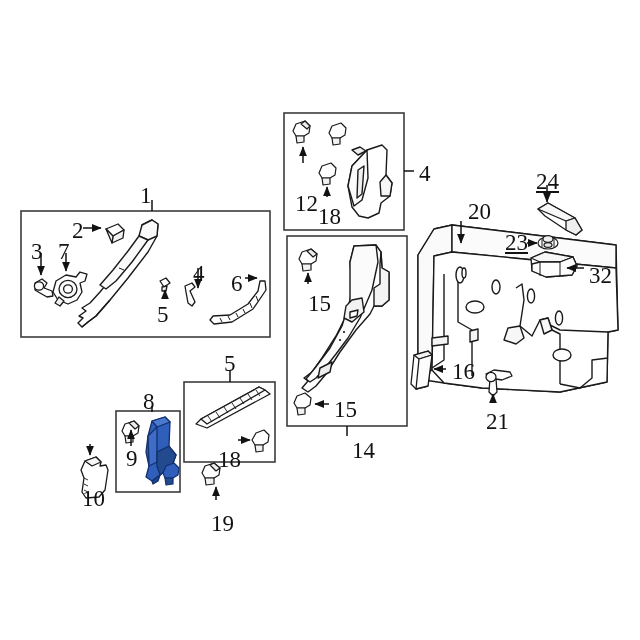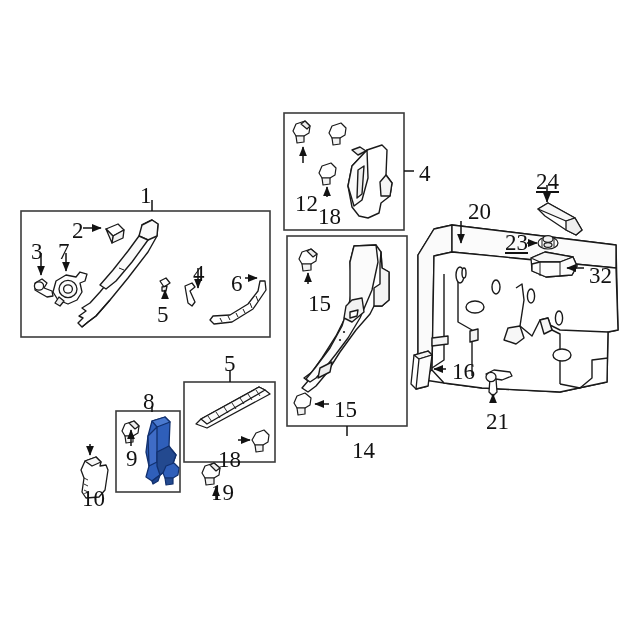--- a/index.html
+++ b/index.html
@@ -275,21 +275,21 @@
       <div class="callout" style="left: 82px; top: 456px; margin-top: 31px;">10</div>
       <div class="callout" style="left: 419px; top: 162px;">4</div>
       <div class="callout" style="left: 295px; top: 172px; margin-top: 20px;">12</div>
       <div class="callout" style="left: 318px; top: 205px;">18</div>
       <div class="callout" style="left: 336px; top: 439px; margin-left: 16px;">14</div>
       <div class="callout" style="left: 308px; top: 292px;">15</div>
       <div class="callout" style="left: 334px; top: 398px;">15</div>
       <div class="callout" style="left: 452px; top: 360px;">16</div>
       <div class="callout" style="left: 224px; top: 352px;">5</div>
       <div class="callout" style="left: 218px; top: 448px;">18</div>
-      <div class="callout" style="left: 211px; top: 481px;">19</div>
+      <div class="callout" style="left: 211px; top: 512px;">19</div>
       <div class="callout" style="left: 468px; top: 200px;">20</div>
       <div class="callout" style="left: 486px; top: 410px; text-align: right;">21</div>
       <div class="callout" style="left: 589px; top: 264px;">32</div>
       <div class="callout" style="left: 505px; top: 231px; text-decoration: underline;">23</div>
       <div class="callout" style="left: 536px; top: 170px; text-decoration: underline;">24</div>
     </div>
 
 </div>
 
 </body></html>

